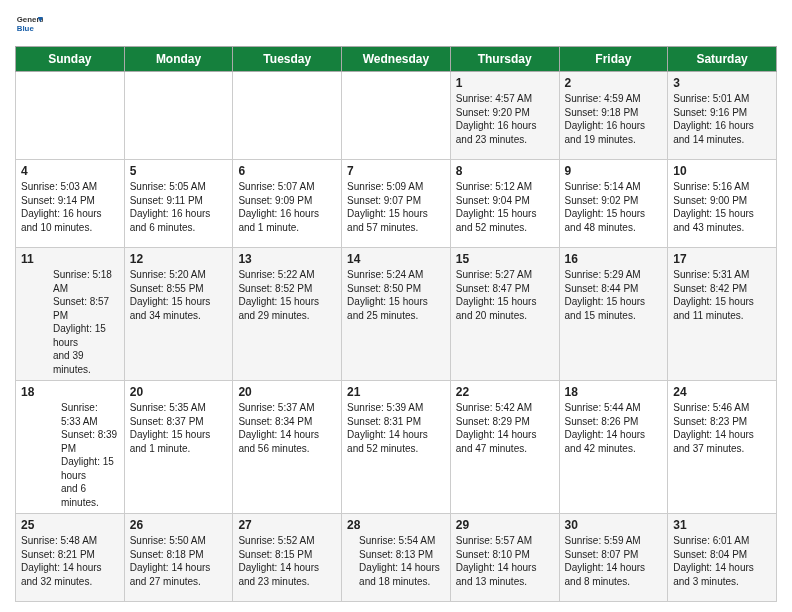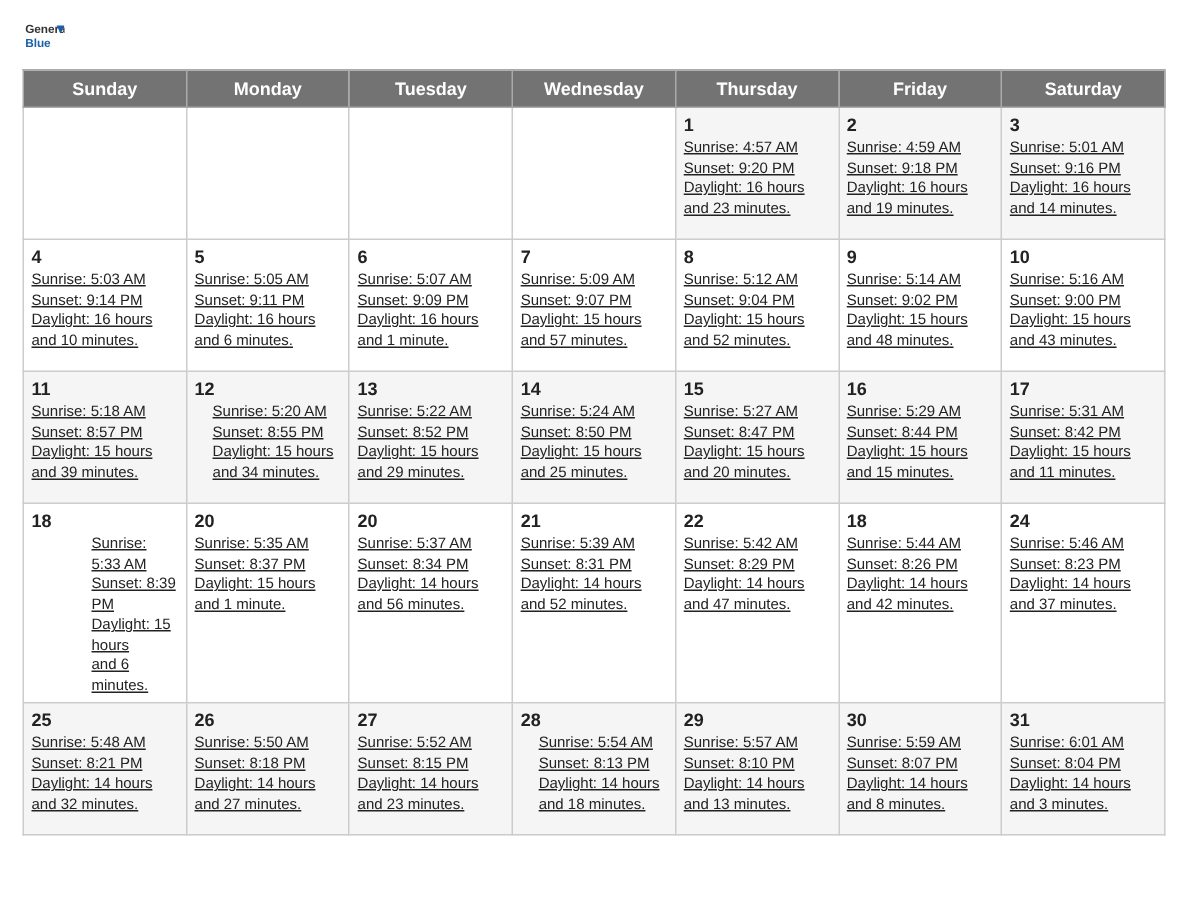--- a/index.html
+++ b/index.html
@@ -36,21 +36,21 @@
     .subtitle {
       font-size: 16px;
       color: #333;
     }
     table {
       width: 100%;
       border-collapse: collapse;
       table-layout: fixed;
     }
     thead tr {
-      background-color: #737373;
+      background-color: #15803d;
       color: #fff;
     }
     thead th {
       padding: 5px 4px;
       font-size: 12px;
       font-weight: bold;
       text-align: center;
       border: 1px solid #aaa;
     }
     tbody tr {
@@ -70,21 +70,20 @@
     }
     .day-number {
       font-weight: bold;
       font-size: 12px;
       display: block;
       margin-bottom: 2px;
     }
     .day-cell-content {
       font-size: 10px;
       line-height: 1.35;
-      text-decoration: underline;
     }
     .empty-cell {
       background: #fff !important;
     }
   </style>
 </head>
 <body>
 
 <div class="header-area">
   <div class="logo">
@@ -187,28 +186,28 @@
           <span class="day-number">10</span>
           <div class="day-cell-content" style="white-space: pre-line;">Sunrise: 5:16 AM
 Sunset: 9:00 PM
 Daylight: 15 hours
 and 43 minutes.</div>
         </td>
       </tr>
       <tr>
         <td>
           <span class="day-number">11</span>
-          <div class="day-cell-content" style="white-space: pre-line;">Sunrise: 5:18 AM
+          <div class="day-cell-content" style="white-space: pre-line; margin-left: 32px;">Sunrise: 5:18 AM
 Sunset: 8:57 PM
 Daylight: 15 hours
 and 39 minutes.</div>
         </td>
         <td>
           <span class="day-number">12</span>
-          <div class="day-cell-content" style="white-space: pre-line; margin-left: 12px;">Sunrise: 5:20 AM
+          <div class="day-cell-content" style="white-space: pre-line;">Sunrise: 5:20 AM
 Sunset: 8:55 PM
 Daylight: 15 hours
 and 34 minutes.</div>
         </td>
         <td>
           <span class="day-number">13</span>
           <div class="day-cell-content" style="white-space: pre-line;">Sunrise: 5:22 AM
 Sunset: 8:52 PM
 Daylight: 15 hours
 and 29 minutes.</div>

